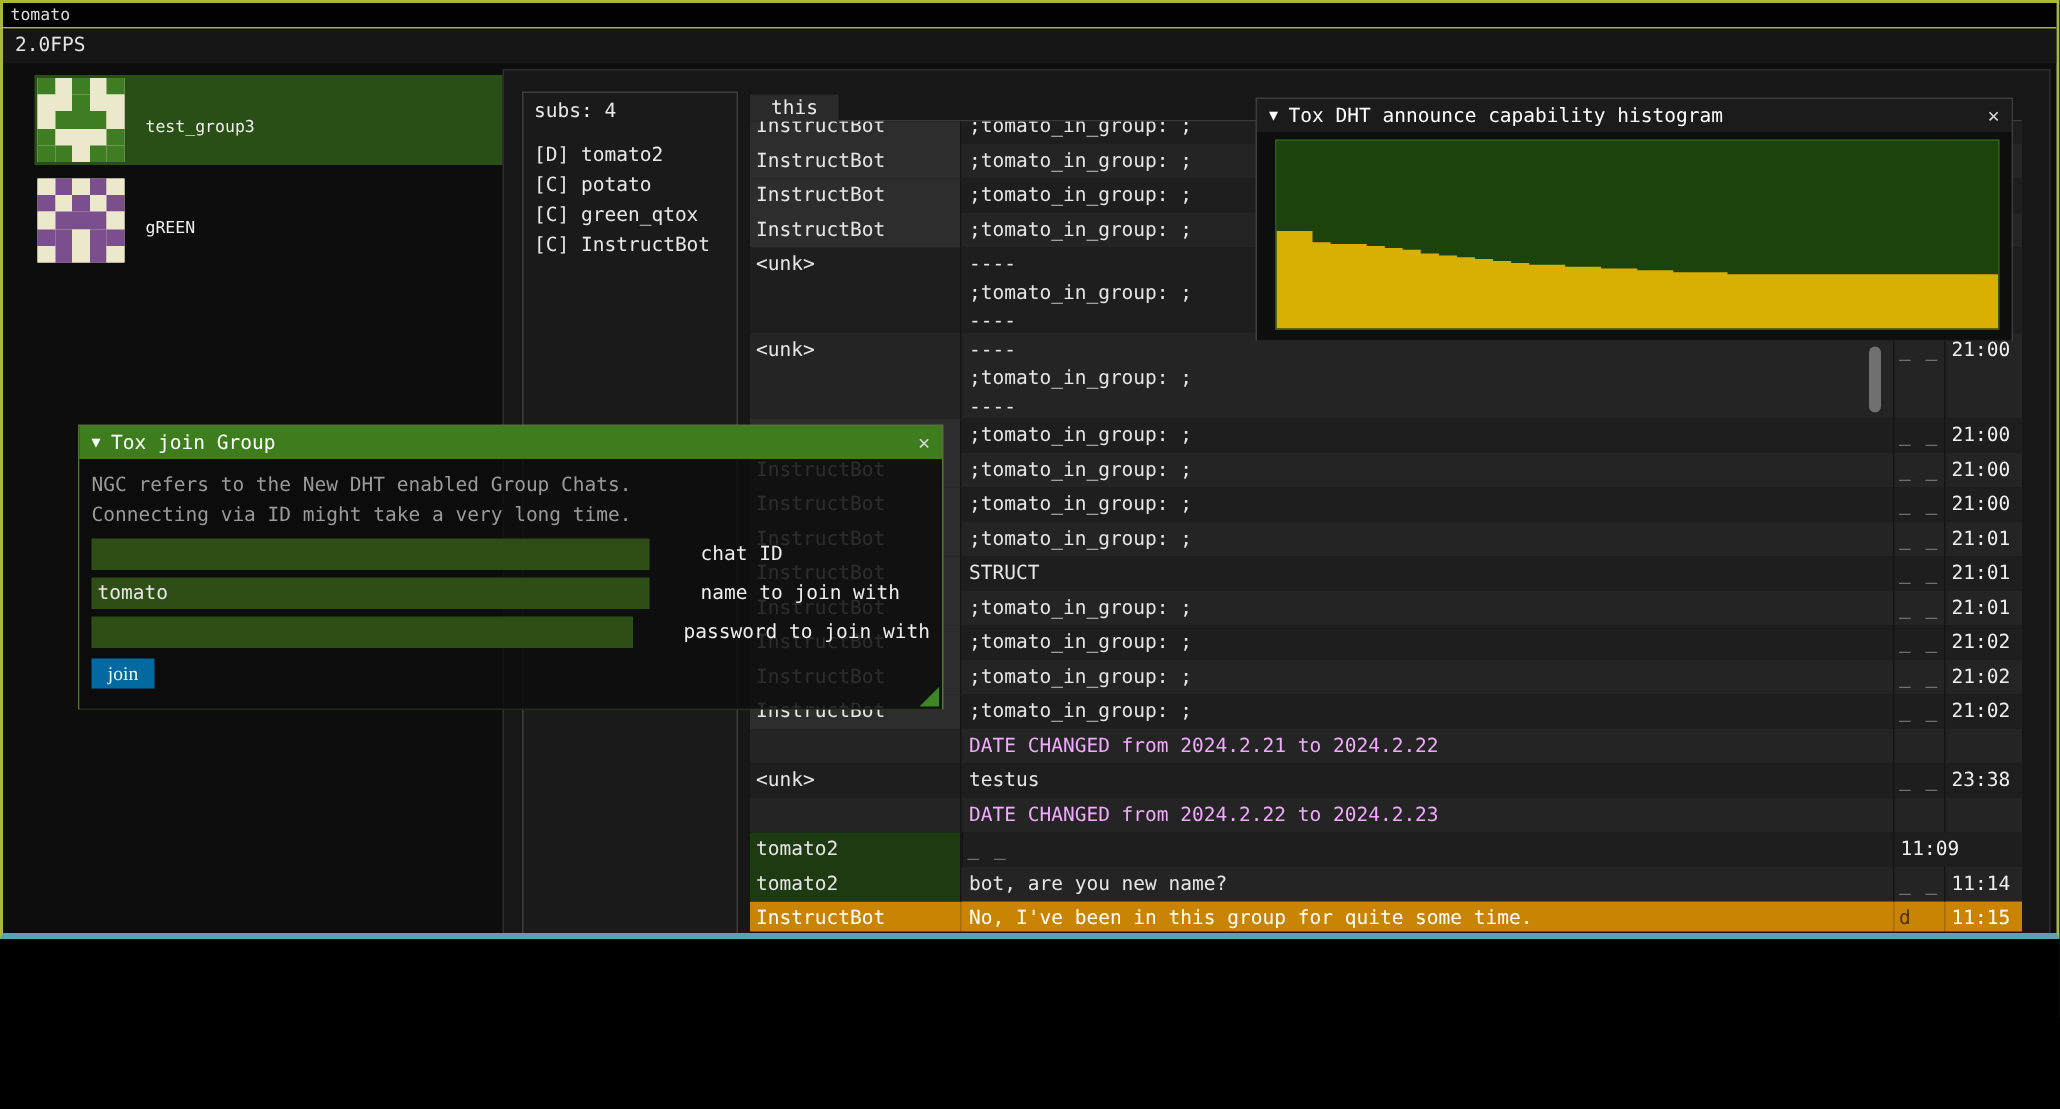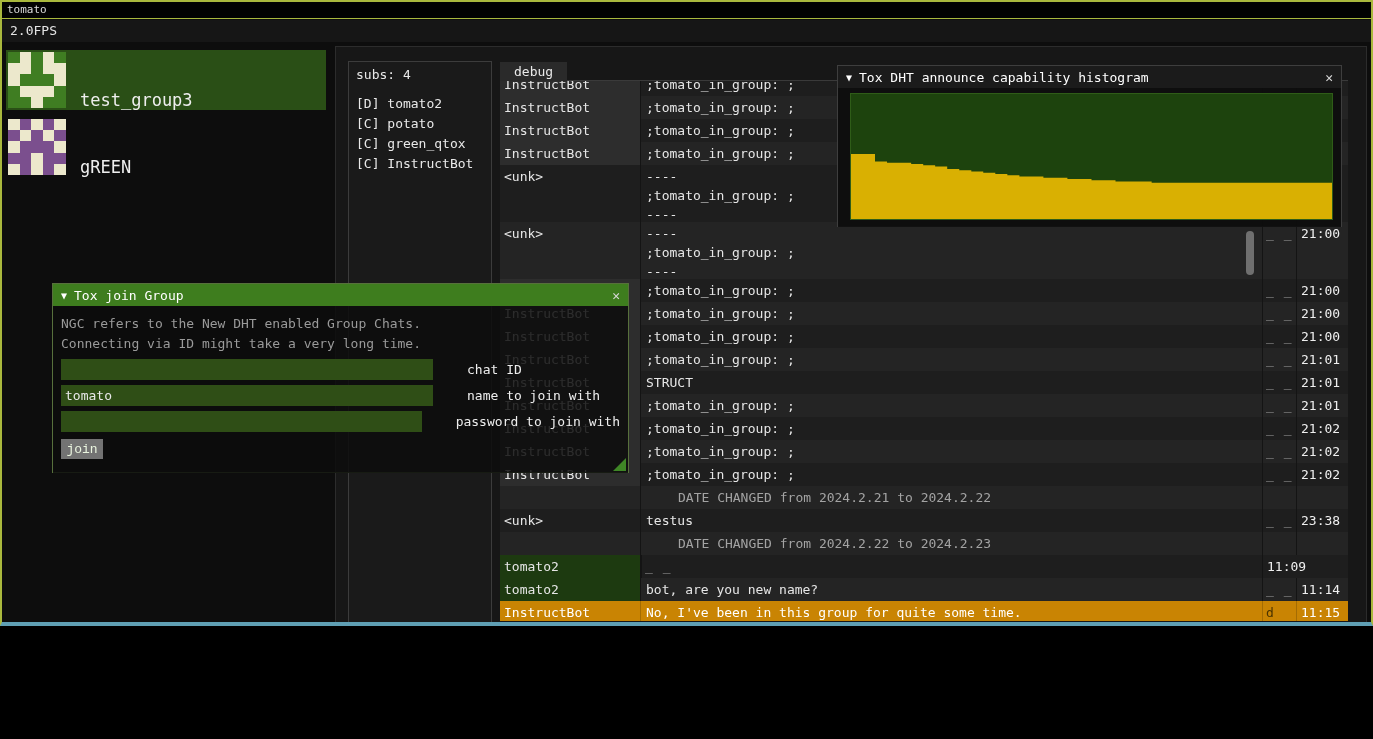--- a/index.html
+++ b/index.html
@@ -11,21 +11,21 @@
     border:2px solid #a9b83d; border-bottom:4px solid #5f9fb4;
   }
   .titlebar { position:absolute; left:0; top:0; width:100%; height:17px; background:#020202;
     border-bottom:1px solid #a9b83d; color:#dcdcdc; font-size:11px; line-height:16px; padding-left:5px; }
   .menubar { position:absolute; left:0; top:18px; width:100%; height:22px; background:#161616;
     display:flex; color:#e4e4e4; font-size:13px; }
   .menu-item { padding:0 13px; height:22px; line-height:22px; cursor:default; }
   .menu-item.fps { padding:0 9px 0 8px; }
 
   
-  .group-item { position:absolute; left:4px; width:320px; display:flex; align-items:flex-end; color:#eee; font-size:17px; }
+  .group-item { position:absolute; left:21px; width:320px; display:flex; align-items:center; color:#eee; font-size:11px; }
   .group-item .gname { margin-top:8px; margin-left:12px; }
   .group-item.selected { background:#2a4f16; }
   .avatar { display:grid; grid-template-columns:repeat(5,1fr); grid-template-rows:repeat(5,1fr);
     width:58px; height:56px; margin:2px; flex:none; }
 
   
   .main-window { position:absolute; left:333px; top:44px; width:1032px; height:687px;
     background:#171717; border:1px solid #2c2c2c; }
   .subs-panel { position:absolute; left:12px; top:14px; width:144px; height:562px;
     background:#1a1a1a; border:1px solid #3c3c3c; color:#e8e8e8; font-size:13px; }
@@ -40,21 +40,21 @@
   .chat-area { position:absolute; left:164px; top:34px; width:848px; height:540px; overflow:hidden; }
   .rows { margin-top:-8px; }
   .chat-row { display:grid; grid-template-columns:141px 1fr 34px 52px; min-height:23px;
     font-size:13px; line-height:23px; color:#e6e6e6; }
   .chat-row.even { background:#1e1e1e; }
   .chat-row.odd  { background:#242424; }
   .c-name { padding-left:4px; border-right:1px solid #141414; white-space:nowrap; overflow:hidden; }
   .c-name.inst { background:#2d2d2d; }
   .c-name.self { background:#1d3a10; }
   .c-msg { padding-left:5px; white-space:nowrap; overflow:hidden; }
-  .c-msg.date { color:#a3a3a3;margin-left:32px; }
+  .c-msg.date { color:#f0abfc; }
   .c-status { color:#9f9f9f; border-left:1px solid #141414; padding-left:3px; letter-spacing:1px; white-space:pre; }
   .c-time { border-left:1px solid #141414; padding-left:4px; color:#efefef; }
   .chat-row.multi { height:57px; overflow:hidden; }
   .chat-row.multi .c-msg { line-height:19px; padding-top:2px; }
   .chat-row.new-msg { background:#c98403 !important; color:#fff; }
   .new-msg .c-name { background:transparent; color:#fff; border-right:1px solid rgba(0,0,0,.18); }
   .new-msg .c-status { color:#4a3300; border-left:1px solid rgba(0,0,0,.18); }
   .new-msg .c-time { color:#fff; border-left:1px solid rgba(0,0,0,.18); }
 
   .scroll-thumb { position:absolute; left:910px; top:184px; width:8px; height:44px;
@@ -76,22 +76,22 @@
   .fwin .warrow { font-size:10px; }
 
   .join-win { left:50px; top:281px; width:577px; height:190px; border:1px solid #57703c; z-index:30; }
   .join-win .whead { background:#3e7d1e; }
   .join-win .wbody { position:relative; height:167px; background:rgba(13,13,13,0.86); padding:8px 8px; }
   .join-info { color:#9a9a9a; line-height:20px; white-space:nowrap; }
   .jfield { display:flex; align-items:center; margin-top:5px;gap:26px; }
   .jfield input { width:372px; height:21px; background:#2f4e16; border:none; outline:none;
     color:#e8e8e8; font-family:"DejaVu Sans Mono",monospace; font-size:13px; padding:0 4px; }
   .jfield label { margin-left:8px; color:#eee; white-space:nowrap; }
-  .join-btn { margin-top:7px; width:42px; height:20px; background:#737373; border:none; color:#eaf5df;
-    font-family:Liberation Mono, monospace; font-size:13px; cursor:pointer; }
+  .join-btn { margin-top:7px; width:42px; height:20px; background:#0369a1; border:none; color:#eaf5df;
+    font-family:Liberation Serif, serif; font-size:13px; cursor:pointer; }
   .grip { position:absolute; right:2px; bottom:2px; width:0; height:0;
     border-left:13px solid transparent; border-bottom:13px solid #3f8726; }
 
   .hist-win { left:835px; top:63px; width:505px; height:162px; border:1px solid #3e3e3e; z-index:20; }
   .hist-win .whead { background:#1b1b1b; }
   .hist-win .wbody { height:139px; background:rgba(13,13,13,0.92); padding:5px 10px 0 12px; }
   .plot { width:483px; height:127px; background:#1d430d; border:1px solid #2f5c18; display:block; }
 </style>
 </head>
 <body>
@@ -172,21 +172,21 @@
       <div class="subs-title">subs: 4</div>
       <div class="subs-list" id="subs-list">
           <div class="subs-member">[D] tomato2</div>
           <div class="subs-member">[C] potato</div>
           <div class="subs-member">[C] green_qtox</div>
           <div class="subs-member">[C] InstructBot</div>
         </div>
     </div>
 
     <div class="tabbar">
-      <div class="tab">debug</div>
+      <div class="tab">this</div>
     </div>
 
     <div class="chat-area">
       <div class="rows" id="chat-rows">
           <div class="chat-row even">
             <div class="c-name inst">InstructBot</div>
             <div class="c-msg">;tomato_in_group: ;</div>
             <div class="c-status"></div>
             <div class="c-time"></div>
           </div>

